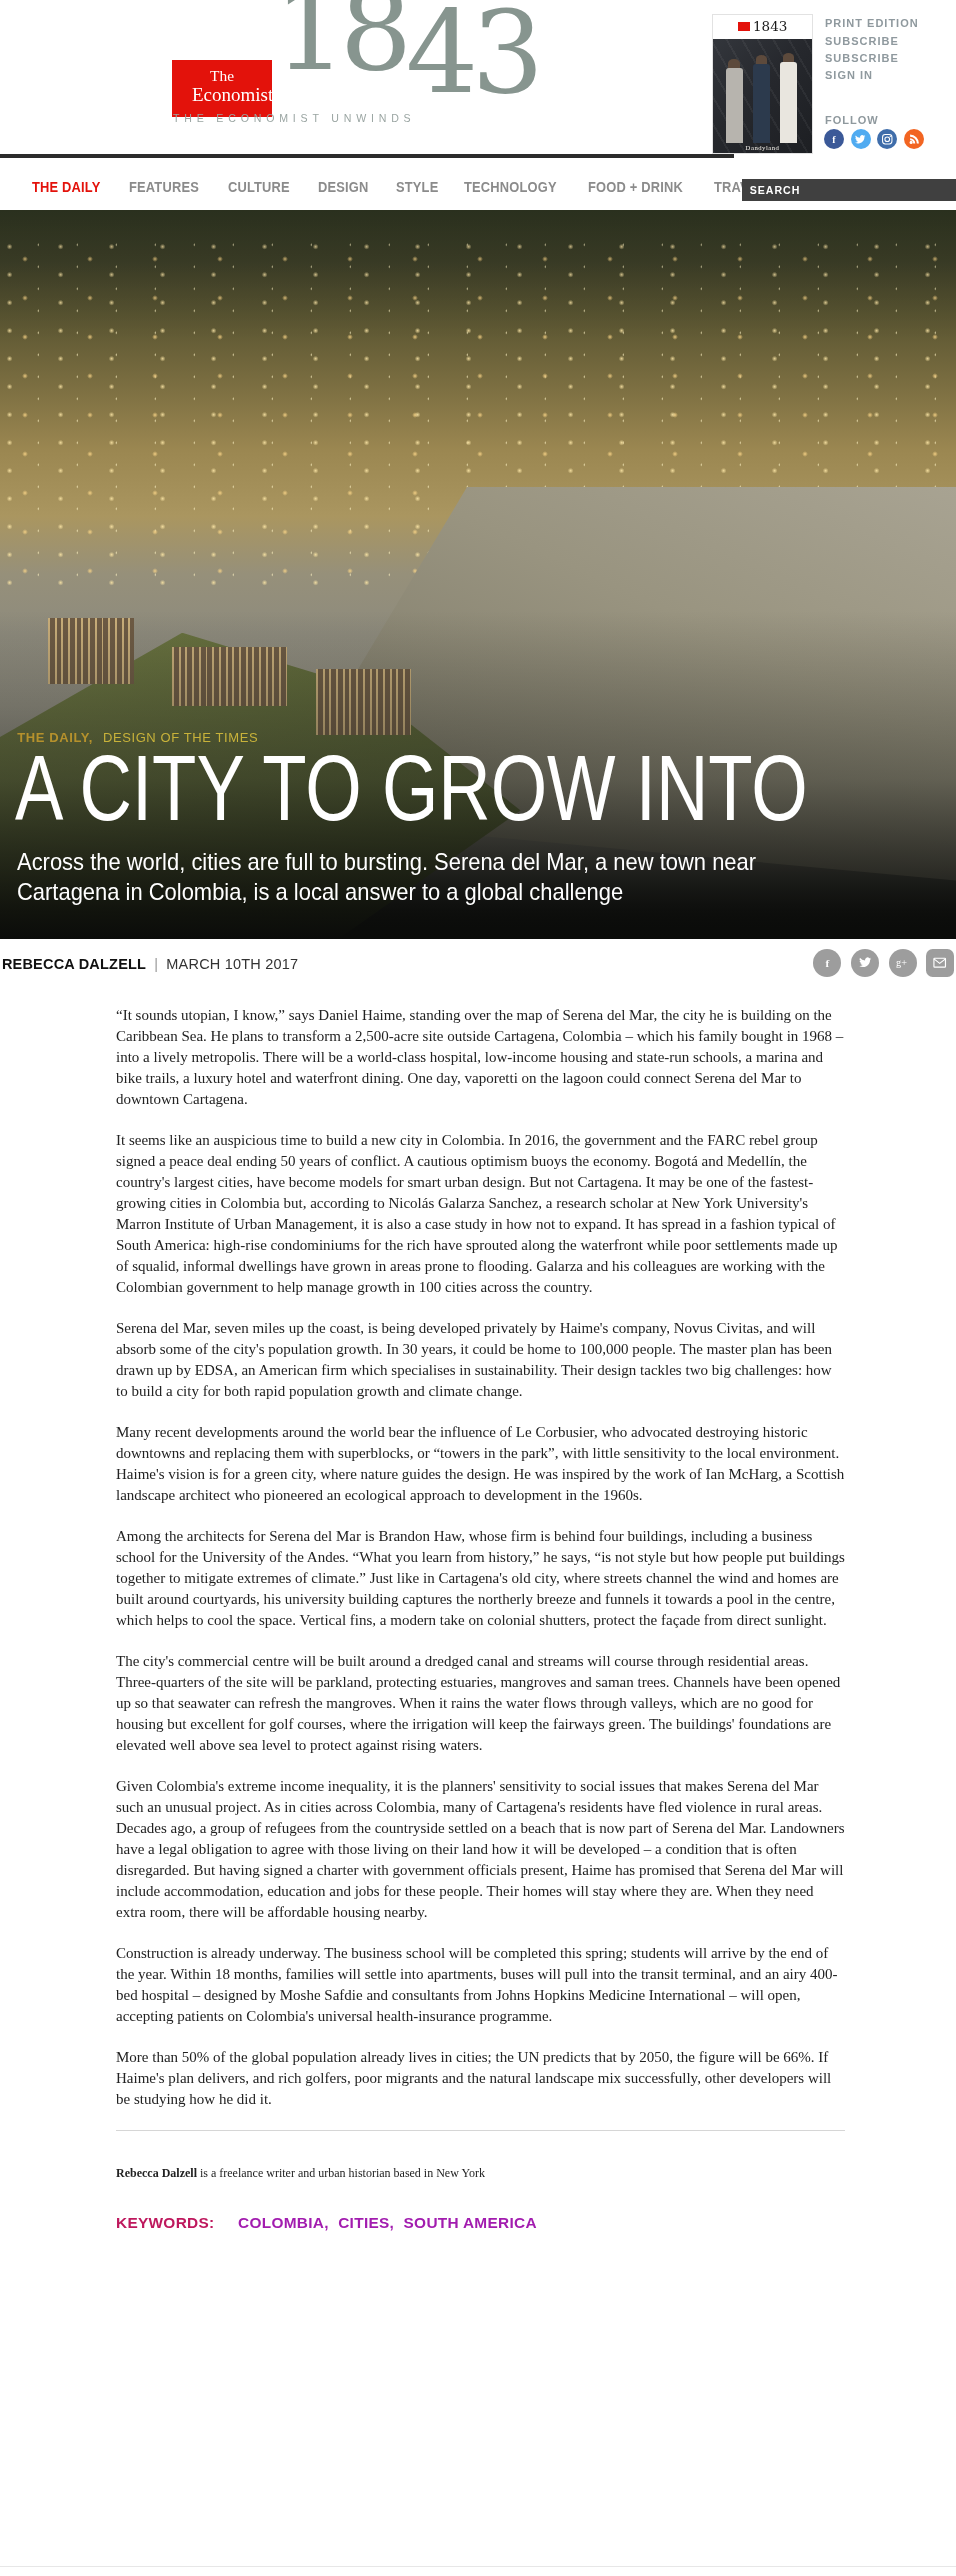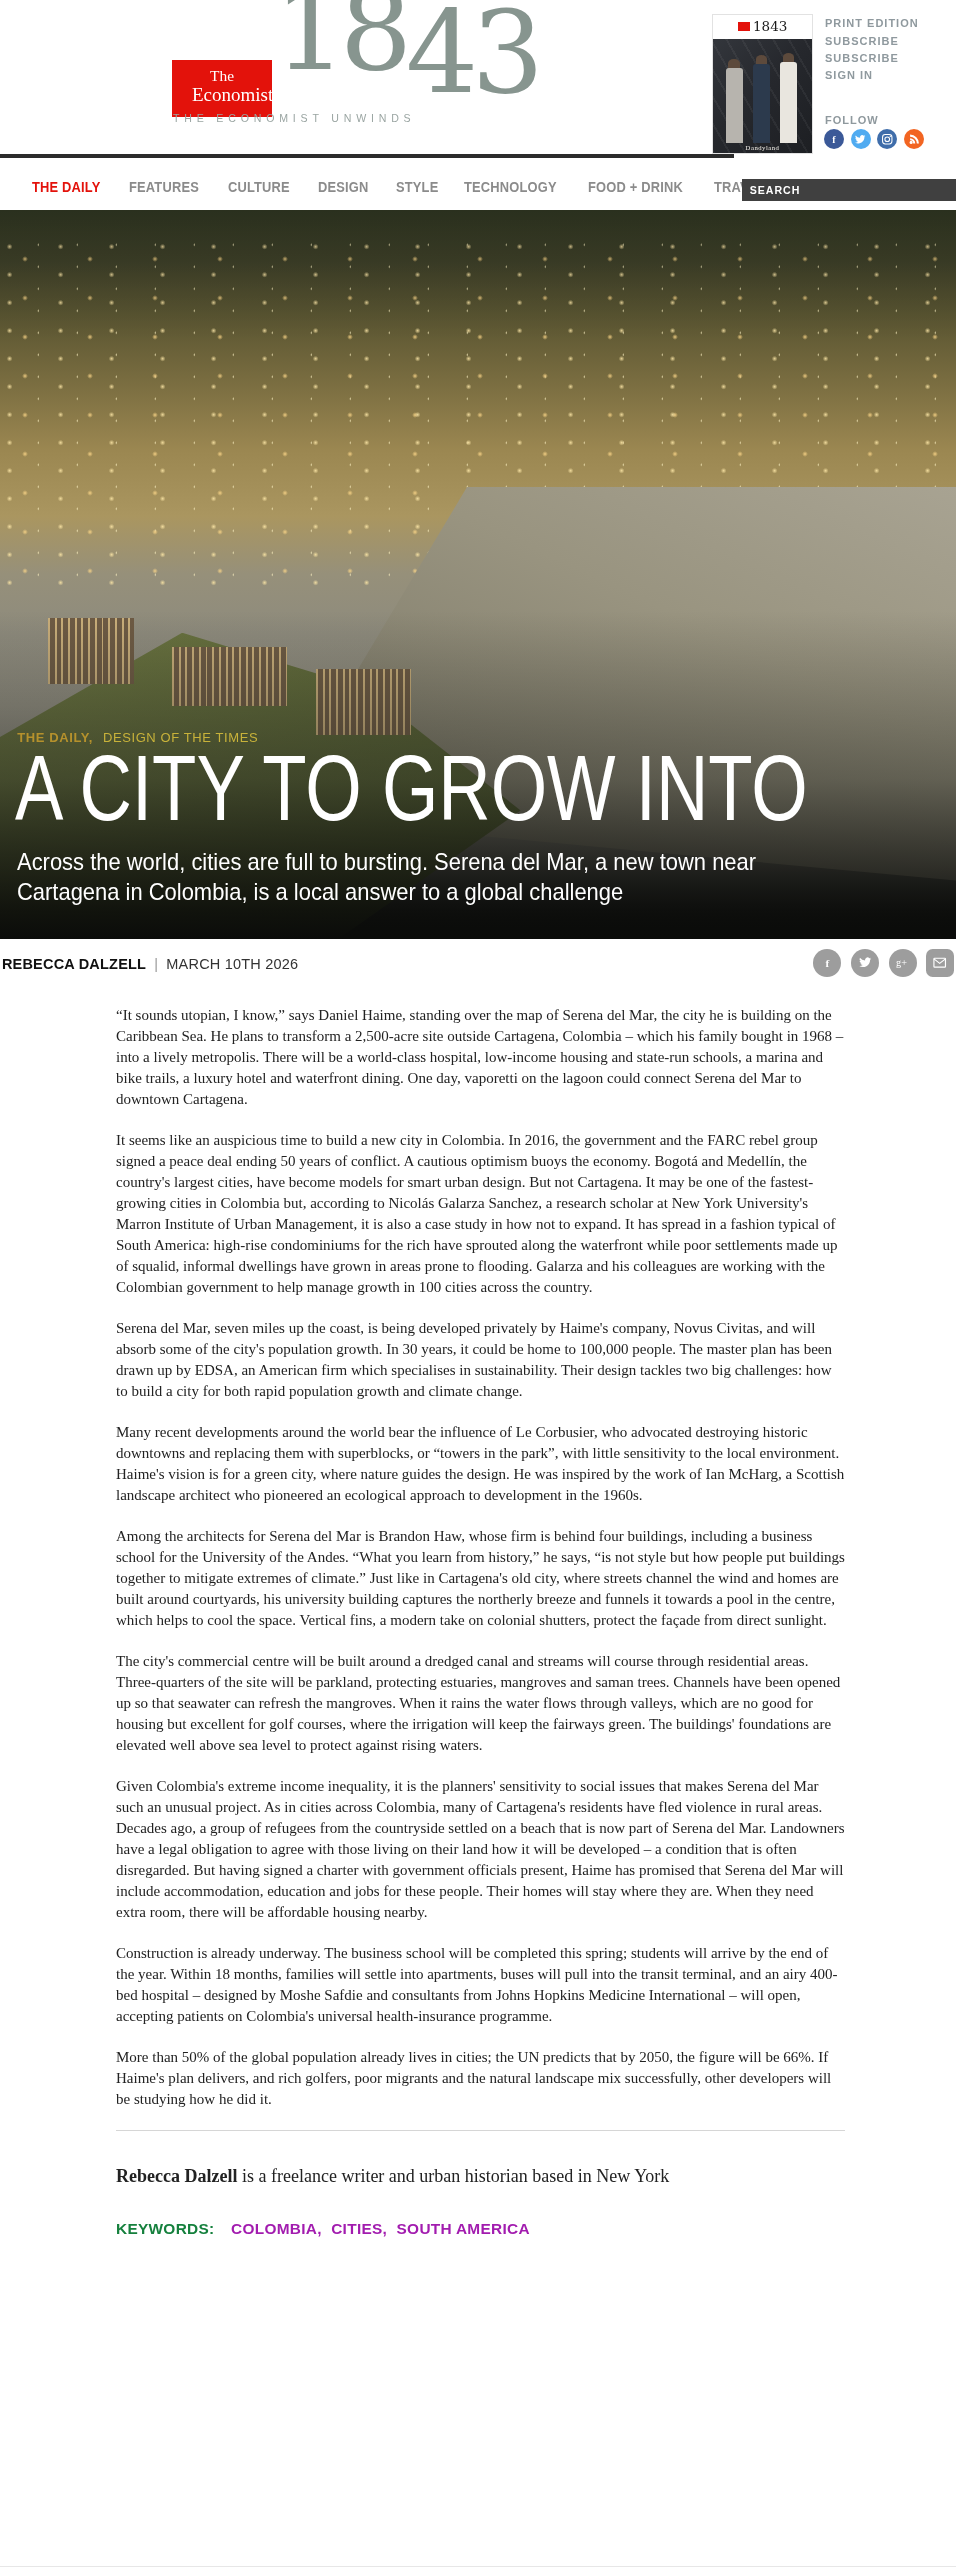--- a/index.html
+++ b/index.html
@@ -94,24 +94,24 @@
   .share .sh-ico.sq { border-radius:6.7px; }
 
   
   .article { margin:7.7px 0 0 116px; width:729px; font-family:"Liberation Serif", serif;
     font-size:15px; line-height:21px; color:#222; }
   .article p { margin-bottom:20px; }
 
   
   .article-footer { margin:17.3px 0 0 116px; width:729px; }
   .foot-divider { border-top:1px solid #d6d6d6; margin-bottom:35px; }
-  .author-bio { font-family:"Liberation Serif", serif; font-size:18px; color:#222; margin-bottom:33px; }
+  .author-bio { font-family:"Liberation Serif", serif; font-size:12px; color:#222; margin-bottom:33px; }
   .author-bio .name { font-weight:bold; }
   .keywords { font-size:15.4px; font-weight:bold; letter-spacing:0.3px; }
-  .keywords .kw-label { color:#15803d; margin-right:12px; }
+  .keywords .kw-label { color:#be185d; margin-right:19px; }
   .keywords a { color:#a21caf; text-decoration:none; margin-right:4.8px; cursor:pointer; }
   .bottom-rule { position:absolute; left:0; bottom:8.7px; width:100%; border-top:1px solid #e7e7e7; }
 </style>
 </head>
 <body>
 
 <div class="page">
 
   <div class="header">
     <div class="logo-redbox">
@@ -203,21 +203,21 @@
       <span class="cat-b">DESIGN OF THE TIMES</span>
     </div>
     <h1 class="hero-headline">A CITY TO GROW INTO</h1>
     <div class="hero-sub">Across the world, cities are full to bursting. Serena del Mar, a new town near Cartagena in Colombia, is a local answer to a global challenge</div>
   </div>
 
   <div class="byline-row">
     <div class="byline">
       <span class="author">REBECCA DALZELL</span>
       <span class="sep">|</span>
-      <span class="date">MARCH 10TH 2026</span>
+      <span class="date">MARCH 10TH 2017</span>
     </div>
     <div class="share">
       <span class="sh-ico">
         <svg width="13.5" height="13.5" viewBox="0 0 24 24">
             <text x="8" y="19" font-family="Liberation Serif,serif" font-size="20" font-weight="bold" fill="#fff">f</text>
           </svg>
       </span>
       <span class="sh-ico">
         <svg width="14.5" height="14.5" viewBox="0 0 24 24" fill="#fff">
             <path d="M22 6c-.8.4-1.6.6-2.4.7.9-.5 1.5-1.3 1.8-2.3-.8.5-1.7.8-2.6 1A4.1 4.1 0 0 0 11.7 9 11.7 11.7 0 0 1 3.2 4.6a4.1 4.1 0 0 0 1.3 5.5c-.7 0-1.3-.2-1.9-.5v.1c0 2 1.4 3.6 3.3 4-.6.2-1.3.2-1.9.1.5 1.6 2 2.8 3.8 2.9A8.2 8.2 0 0 1 2 18.3 11.6 11.6 0 0 0 8.3 20c7.5 0 11.7-6.3 11.7-11.7v-.5c.8-.6 1.5-1.3 2-2.1z"></path>

